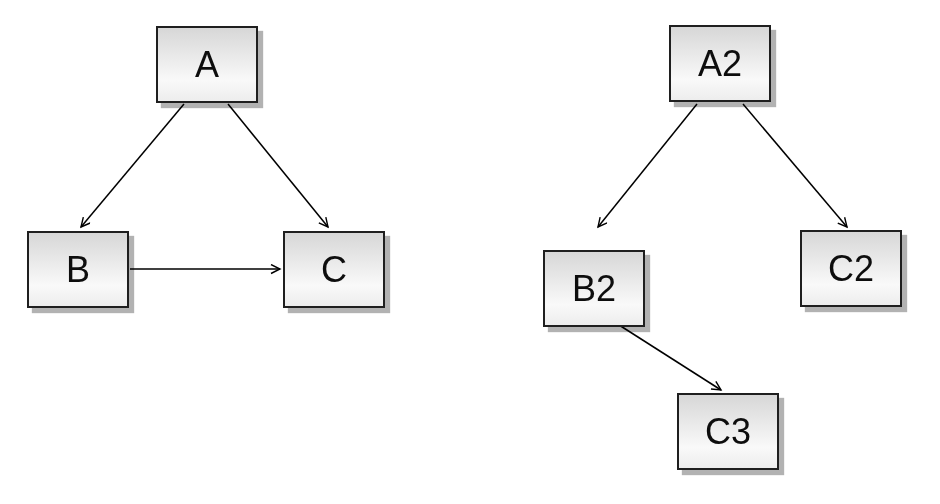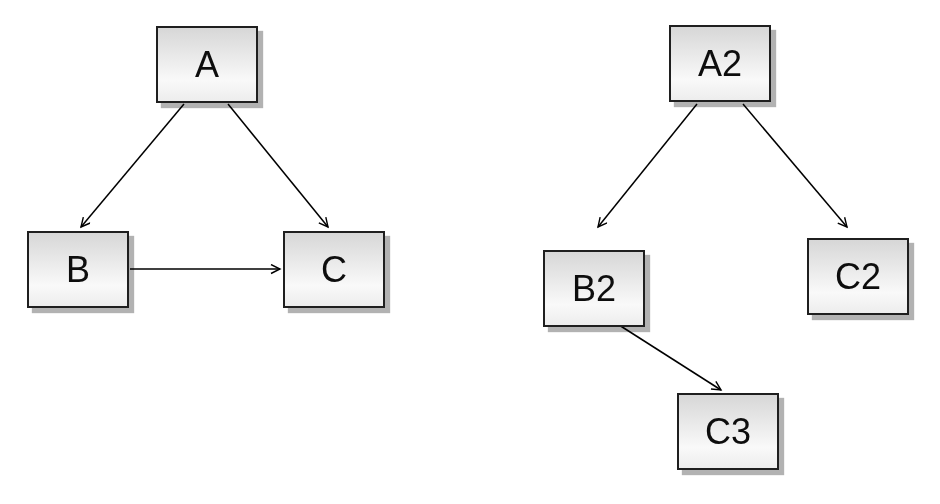--- a/index.html
+++ b/index.html
@@ -73,20 +73,20 @@
   <div class="node" style="left:283px; top:231px;">
     <span class="node-label">C</span>
   </div>
 
   <div class="node" style="left:669px; top:25px;text-align:center;">
     <span class="node-label">A2</span>
   </div>
   <div class="node" style="left:543px; top:231px;margin-top:19px;">
     <span class="node-label">B2</span>
   </div>
-  <div class="node" style="left:800px; top:238px;margin-left:7px;">
+  <div class="node" style="left:800px; top:230px;">
     <span class="node-label">C2</span>
   </div>
   <div class="node" style="left:677px; top:393px;">
     <span class="node-label">C3</span>
   </div>
 
 </div>
 
 </body></html>

